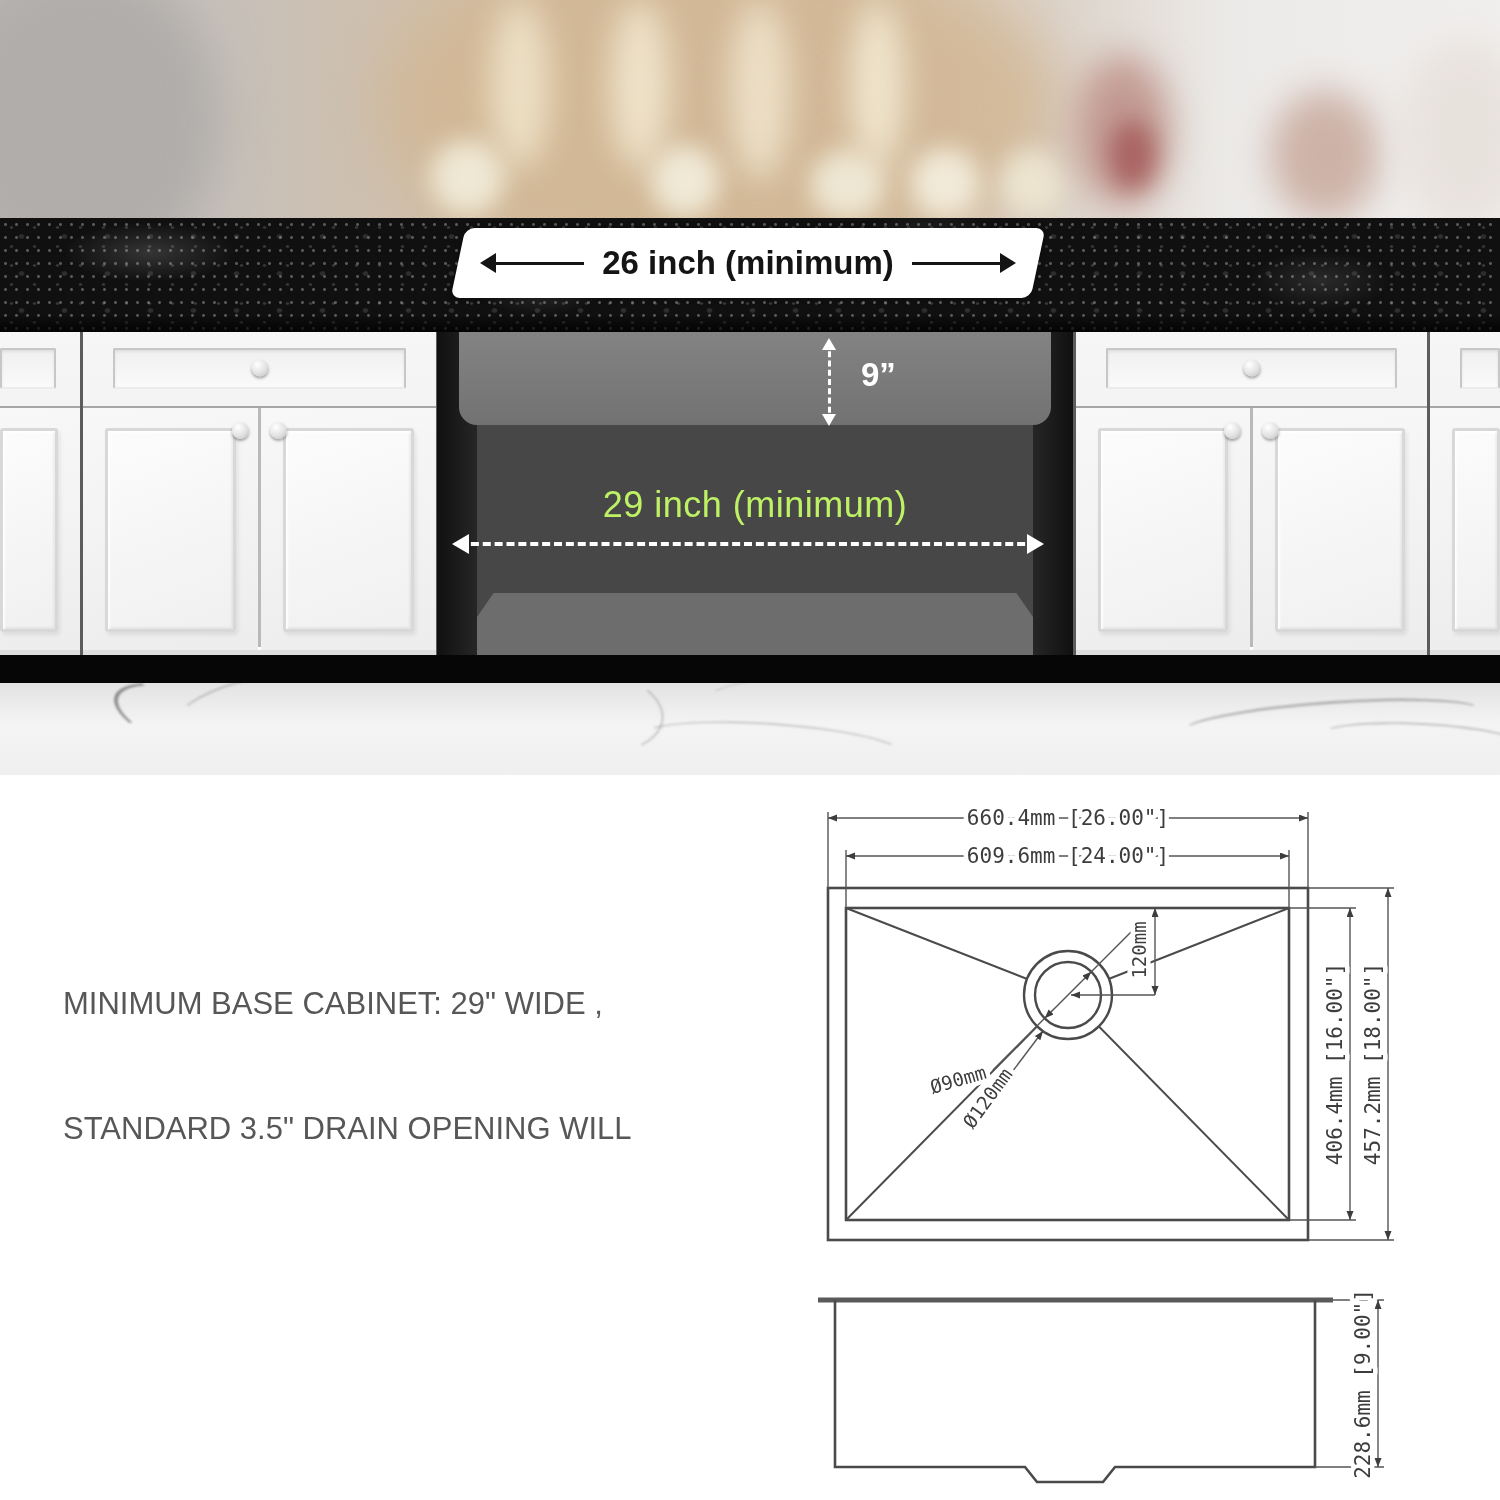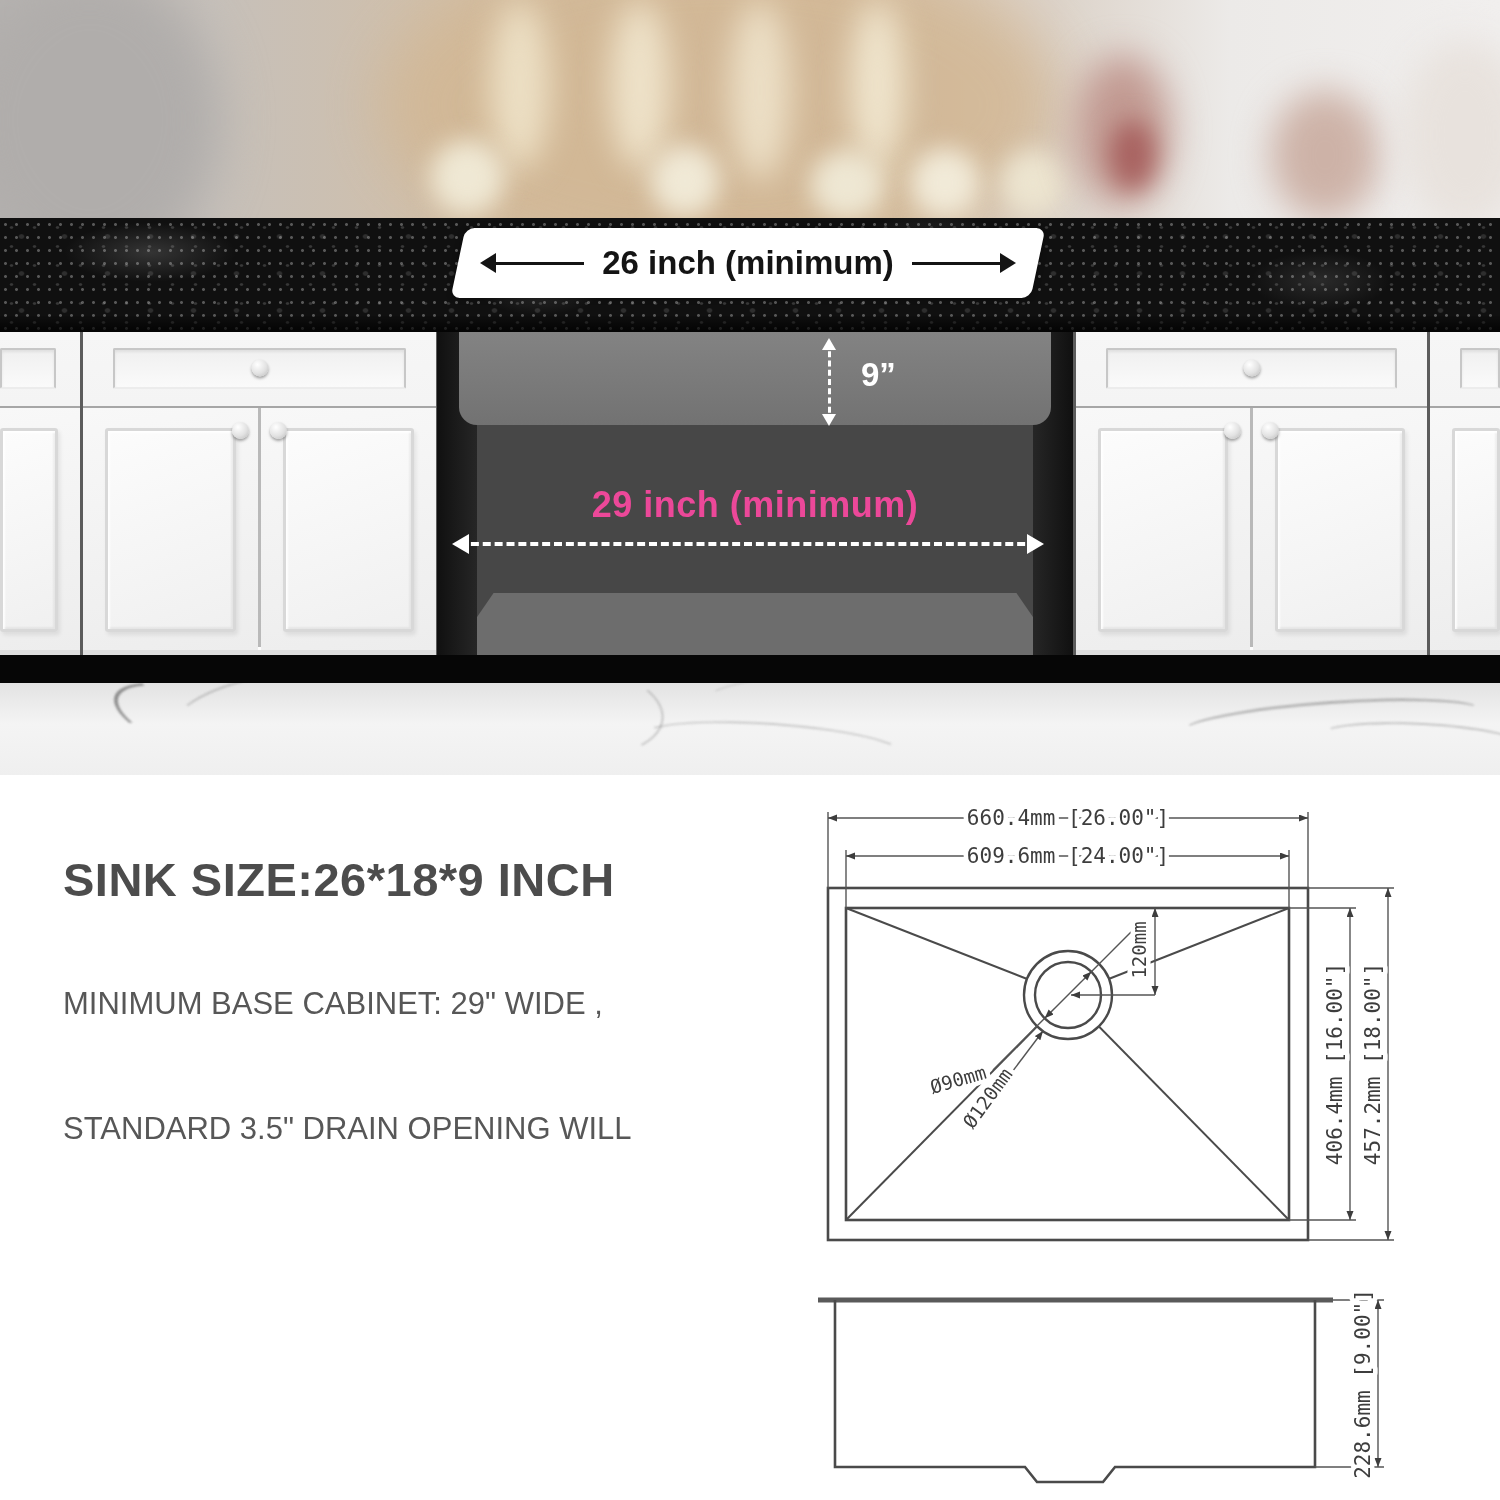--- a/index.html
+++ b/index.html
@@ -64,21 +64,21 @@
     clip-path:polygon(7% 0,93% 0,100% 100%,0 100%);}
   .sink-box{position:absolute;left:22px;right:22px;top:0;height:93px;
     background:linear-gradient(#838383,#727272);border-radius:0 0 18px 18px;}
   .vdash{position:absolute;left:391px;top:10px;width:0;height:80px;border-left:3px dashed #fff;}
   .vdash::before{content:'';position:absolute;left:-9px;top:-11px;border:7px solid transparent;
     border-bottom:12px solid #fff;}
   .vdash::after{content:'';position:absolute;left:-9px;bottom:-11px;border:7px solid transparent;
     border-top:12px solid #fff;}
   .dim9-label{position:absolute;left:424px;top:24px;font-size:33px;font-weight:bold;color:#fff;}
   .dim29-label{position:absolute;left:0;right:0;top:152px;text-align:center;font-size:36px;
-    font-weight:bold;color:#ec4899;letter-spacing:.5px;}
+    font-weight:normal;color:#bef264;letter-spacing:.5px;}
   .hdash{position:absolute;left:22px;right:36px;top:210px;height:0;border-top:4px dashed #fff;}
   .hdash::before{content:'';position:absolute;left:-17px;top:-12px;border:10px solid transparent;
     border-right:17px solid #fff;}
   .hdash::after{content:'';position:absolute;right:-17px;top:-12px;border:10px solid transparent;
     border-left:17px solid #fff;}
   
   .black-strip{position:absolute;left:0;top:655px;width:1500px;height:28px;background:#060606;}
   .marble{position:absolute;left:0;top:683px;width:1500px;height:92px;overflow:hidden;
     background:linear-gradient(180deg,#e3e3e3,#f4f4f4 45%,#efefef);}
   .vein{position:absolute;border-radius:50%;border:2px solid transparent;filter:blur(1px);}
@@ -201,21 +201,20 @@
   <div class="marble">
     <div class="vein" style="left:110px;top:10px;width:180px;height:60px;border-left:4px solid rgba(70,70,70,.55);transform:rotate(18deg);"></div>
     <div class="vein" style="left:170px;top:-10px;width:220px;height:80px;border-top:2px solid rgba(120,120,120,.4);transform:rotate(-8deg);"></div>
     <div class="vein" style="left:480px;top:-20px;width:180px;height:90px;border-right:2px solid rgba(130,130,130,.4);transform:rotate(6deg);"></div>
     <div class="vein" style="left:640px;top:40px;width:260px;height:40px;border-top:2px solid rgba(120,120,120,.35);transform:rotate(4deg);"></div>
     <div class="vein" style="left:700px;top:-15px;width:300px;height:50px;border-top:2px solid rgba(140,140,140,.3);transform:rotate(-3deg);"></div>
     <div class="vein" style="left:1180px;top:18px;width:300px;height:36px;border-top:3px solid rgba(110,110,110,.45);transform:rotate(-4deg);"></div>
     <div class="vein" style="left:1320px;top:40px;width:200px;height:30px;border-top:2px solid rgba(120,120,120,.4);transform:rotate(3deg);"></div>
   </div>
 
-  <h1 class="info-title">SINK SIZE:26*18*9 INCH</h1>
   <p class="info-line l1">MINIMUM BASE CABINET: 29" WIDE ,</p>
   <p class="info-line l2">STANDARD 3.5" DRAIN OPENING WILL</p>
 
   <svg class="cad" style="left:788px;top:782px;" width="648" height="500" viewBox="0 0 648 500">
     <defs>
       <marker id="arr" markerWidth="10" markerHeight="8" refX="9" refY="3.5" orient="auto-start-reverse" markerUnits="userSpaceOnUse">
         <path d="M0,0 L9,3.5 L0,7 Z" fill="#3d3d3d"></path>
       </marker>
     </defs>
     <g stroke="#4a4a4a" stroke-width="2.6" fill="none">

